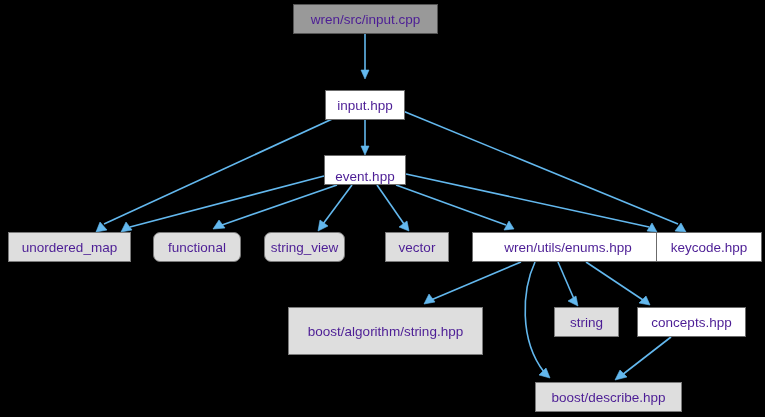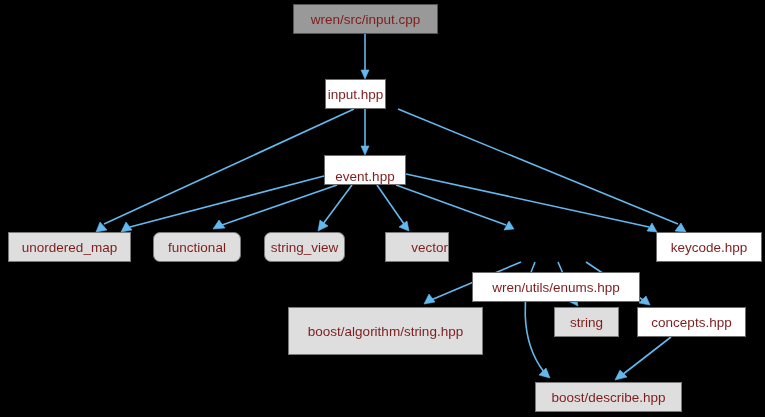--- a/index.html
+++ b/index.html
@@ -23,21 +23,21 @@
     height: 417px;
   }
   .node-box {
     position: absolute;
     box-sizing: border-box;
     border: 1px solid #757575;
     display: flex;
     align-items: center;
     justify-content: center;
     font-size: 13.5px;
-    color: #7f1d1d;
+    color: #4c1d95;
     white-space: nowrap;
     letter-spacing: 0px;
   }
   .node-root {
     background: #999999;
     border-color: #555555;
   }
   .node-header {
     background: #ffffff;
     border-color: #6b6b6b;
@@ -120,39 +120,39 @@
       </g>
       <g>
         <path class="edge-path" d="M671,337 L622,375" stroke="#63b8ee"></path>
         <polygon class="edge-head" points="615,380 620,370 627,377" fill="#63b8ee" stroke="#63b8ee"></polygon>
       </g>
     </svg>
   <div id="node-layer">
       <div class="node-box node-root" style="left: 293px; top: 4px; width: 145px; height: 30px;">
         <span>wren/src/input.cpp</span>
       </div>
-      <div class="node-box node-header" style="left: 325px; top: 79px; width: 61px; height: 30px;">
+      <div class="node-box node-header" style="left: 325px; top: 90px; width: 80px; height: 30px;">
         <span>input.hpp</span>
       </div>
       <div class="node-box node-header" style="left: 324px; top: 155px; width: 82px; height: 30px; align-items: flex-end;">
         <span>event.hpp</span>
       </div>
       <div class="node-box node-system" style="left: 8px; top: 232px; width: 123px; height: 30px; text-align: center;">
         <span>unordered_map</span>
       </div>
       <div class="node-box node-system" style="left: 153px; top: 232px; width: 88px; height: 30px; border-radius: 7px;">
         <span>functional</span>
       </div>
       <div class="node-box node-system" style="left: 264px; top: 232px; width: 81px; height: 30px; border-radius: 7px;">
         <span>string_view</span>
       </div>
-      <div class="node-box node-system" style="left: 385px; top: 232px; width: 64px; height: 30px; justify-content: flex-end;">
+      <div class="node-box node-system" style="left: 385px; top: 232px; width: 64px; height: 30px;">
         <span>vector</span>
       </div>
-      <div class="node-box node-header" style="left: 472px; top: 232px; width: 168px; height: 30px; margin-top: 40px;">
+      <div class="node-box node-header" style="left: 472px; top: 232px; width: 192px; height: 30px;">
         <span>wren/utils/enums.hpp</span>
       </div>
       <div class="node-box node-header" style="left: 656px; top: 232px; width: 106px; height: 30px;">
         <span>keycode.hpp</span>
       </div>
       <div class="node-box node-system" style="left: 288px; top: 307px; width: 195px; height: 48px;">
         <span>boost/algorithm/string.hpp</span>
       </div>
       <div class="node-box node-system" style="left: 554px; top: 307px; width: 65px; height: 30px;">
         <span>string</span>

